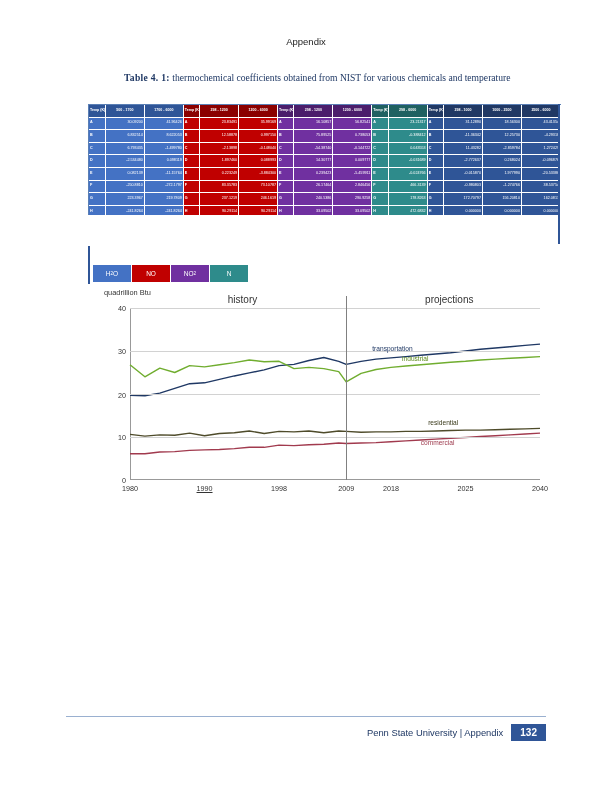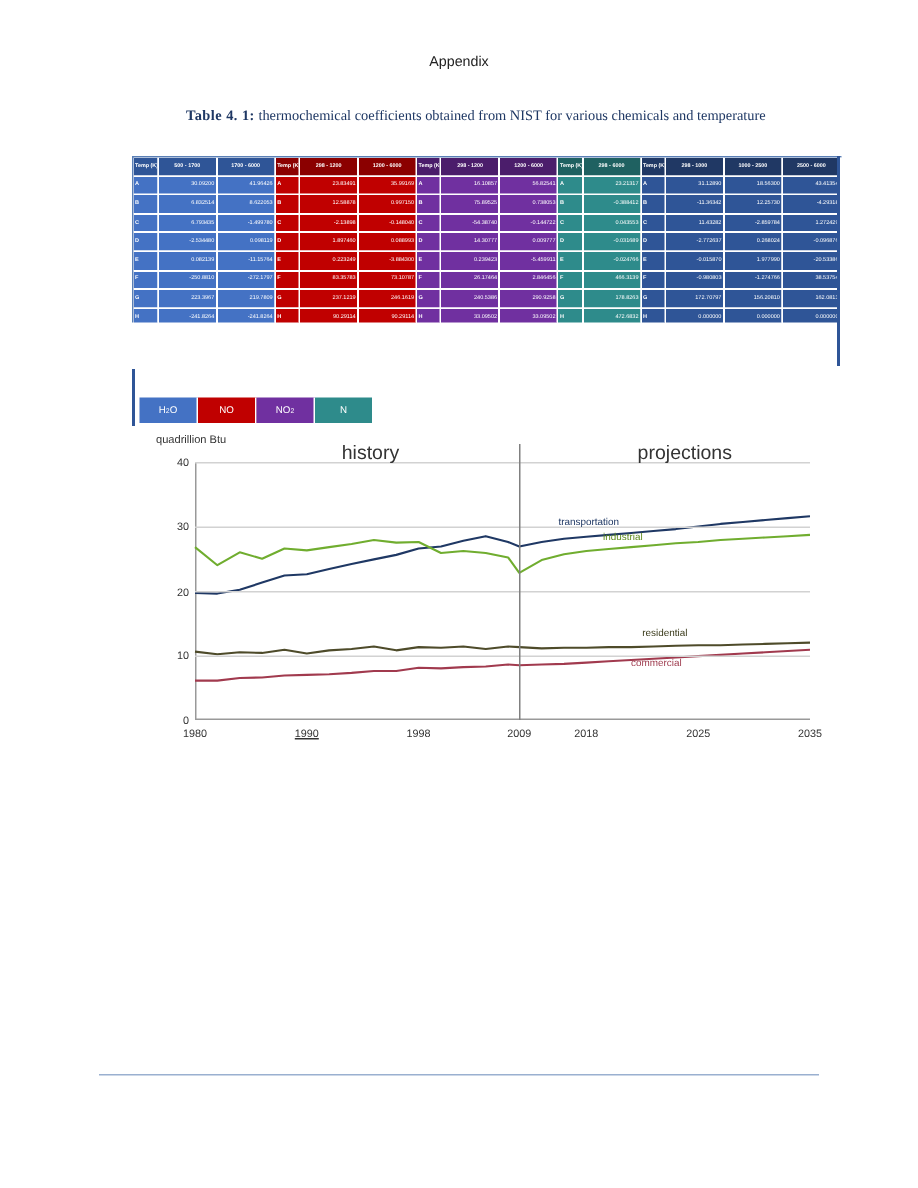--- a/index.html
+++ b/index.html
@@ -94,21 +94,21 @@
     font-family:"Liberation Sans", sans-serif;
   }
   .chart .units{position:absolute;left:16px;top:0;font-size:7.4px;color:#333;}
   .plot{position:absolute;left:42px;top:20px;width:410px;height:172px;}
   .plot .axis-y{position:absolute;left:0;top:0;bottom:0;width:1px;background:#999;}
   .plot .axis-x{position:absolute;left:0;right:0;bottom:0;height:1px;background:#999;}
   .gl{position:absolute;left:0;width:100%;height:1px;background:#d2d2d2;}
   .ytick{position:absolute;right:calc(100% + 4px);font-size:7.2px;color:#333;transform:translateY(-50%);}
   .xtick{position:absolute;top:calc(100% + 4px);font-size:7.2px;color:#333;transform:translateX(-50%);}
   .divider{position:absolute;top:-12px;bottom:0;width:1px;background:#808080;}
-  .hlab{position:absolute;font-size:13px;color:#333;}
+  .hlab{position:absolute;font-size:10px;color:#333;}
   .slab{position:absolute;font-size:6.6px;}
   .slab.transportation{color:#1F3864;}
   .slab.industrial{color:#5C8A1B;}
   .slab.residential{color:#3a3a1a;}
   .slab.commercial{color:#9E3B4E;}
   svg.lines{position:absolute;left:0;top:0;width:410px;height:172px;overflow:visible;}
 
   
   .figcap{
     position:absolute;left:88px;top:518px;width:440px;
@@ -351,27 +351,31 @@
         <div class="gl" style="top: 43px;"></div>
         <div class="ytick" style="top: 43px;">30</div>
         <div class="gl" style="top: 0px;"></div>
         <div class="ytick" style="top: 0px;">40</div>
         <div class="xtick" style="left: 0px;">1980</div>
         <div class="xtick" style="left: 74.5455px; text-decoration: underline;">1990</div>
         <div class="xtick" style="left: 149.091px;">1998</div>
         <div class="xtick" style="left: 216.182px;">2009</div>
         <div class="xtick" style="left: 260.909px;">2018</div>
         <div class="xtick" style="left: 335.455px;">2025</div>
-        <div class="xtick" style="left: 410px;">2035</div>
+        <div class="xtick" style="left: 410px;">2040</div>
         <div class="divider" style="left: 216.182px;"></div>
         <div class="hlab" style="left: 97.8182px; top: -14px;">history</div>
         <div class="hlab" style="left: 295.091px; top: -14px;">projections</div>
         <div class="slab transportation" style="left: 242.273px; top: 37.43px;">transportation</div>
         <div class="slab industrial" style="left: 272.091px; top: 47.32px;">industrial</div>
         <div class="slab residential" style="left: 298.182px; top: 111.39px;">residential</div>
         <div class="slab commercial" style="left: 290.727px; top: 130.74px;">commercial</div>
       </div>
   </div>
 
 
   <div class="footrule"></div>
+  <div class="footer">
+    <span class="lbl">Penn State University | Appendix</span>
+    <span class="pg">132</span>
+  </div>
 
 </div>
 
 </body></html>

